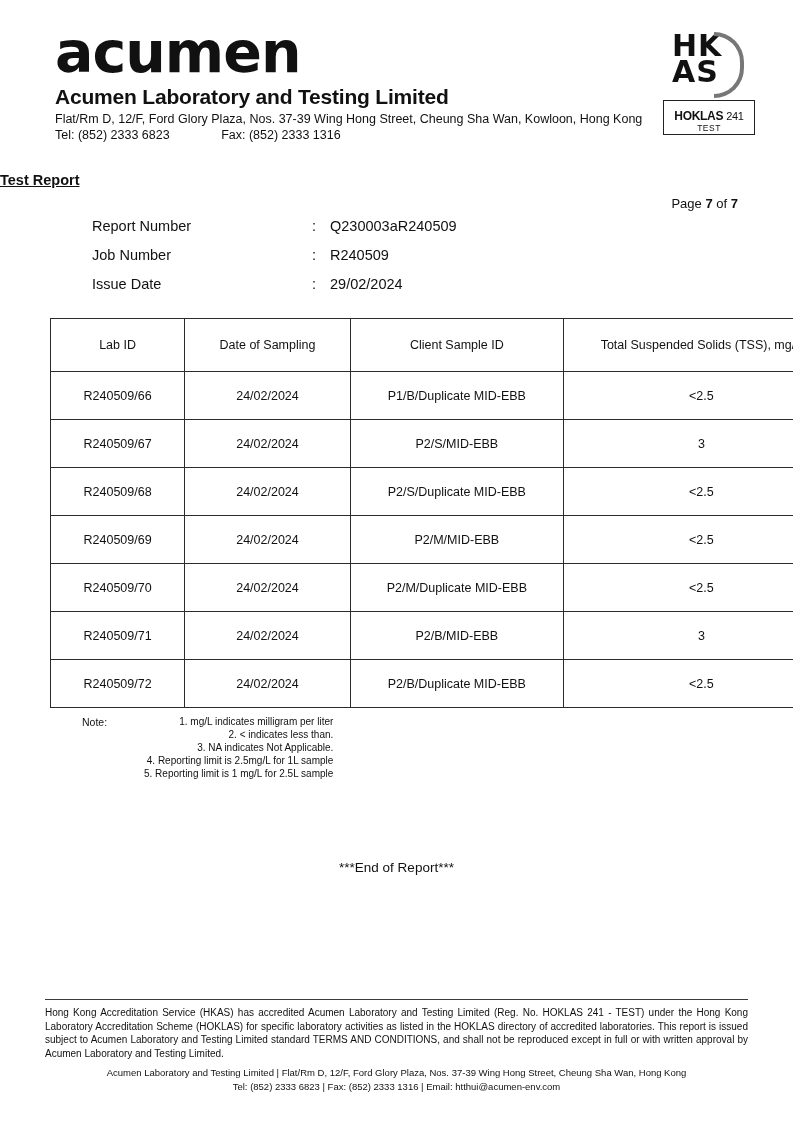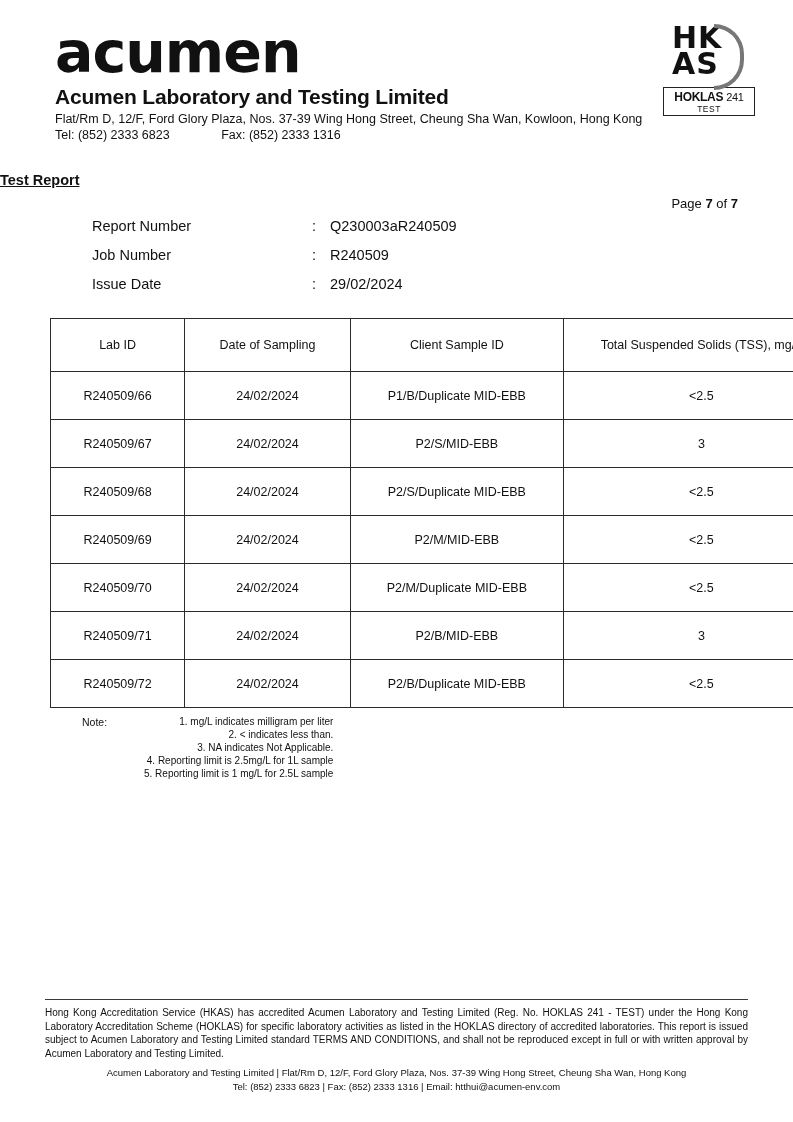--- a/index.html
+++ b/index.html
@@ -64,21 +64,21 @@
   .hkas-block {
     position: absolute;
     top: 22px;
     right: 38px;
     width: 92px;
     text-align: center;
   }
   .hkas-mark {
     width: 74px;
     height: 62px;
-    margin: 0 auto;
+    margin: 8px auto;
     position: relative;
     font-family: "DejaVu Sans", sans-serif;
   }
   .hkas-mark .hk-letters {
     position: absolute;
     top: 0;
     left: 0;
     font-size: 30px;
     font-weight: bold;
     letter-spacing: 1px;
@@ -102,21 +102,21 @@
     width: 26px;
     height: 58px;
     border-right: 4px solid #777;
     border-top: 4px solid #777;
     border-bottom: 4px solid #777;
     border-radius: 0 40px 40px 0;
   }
   .hoklas-box {
     margin-top: 3px;
     border: 1px solid #222;
-    padding: 2px 3px 1px 3px;
+    padding: 8px 3px 1px 3px;
   }
   .hoklas-line {
     font-size: 12px;
     font-weight: bold;
     color: #111;
     white-space: nowrap;
     letter-spacing: -0.3px;
   }
   .hoklas-line .num {
     font-weight: normal;
@@ -385,20 +385,21 @@
     <div class="notes-label">Note:</div>
     <ul class="notes-list">
       <li>1. mg/L indicates milligram per liter</li>
       <li>2. &lt; indicates less than.</li>
       <li>3. NA indicates Not Applicable.</li>
       <li>4. Reporting limit is 2.5mg/L for 1L sample</li>
       <li>5. Reporting limit is 1 mg/L for 2.5L sample</li>
     </ul>
   </div>
 
+  <div class="end-of-report">***End of Report***</div>
 
   <div class="footer">
     <div class="footer-rule"></div>
     <div class="footer-accred">Hong Kong Accreditation Service (HKAS) has accredited Acumen Laboratory and Testing Limited (Reg. No. HOKLAS 241 - TEST) under the Hong Kong Laboratory Accreditation Scheme (HOKLAS) for specific laboratory activities as listed in the HOKLAS directory of accredited laboratories. This report is issued subject to Acumen Laboratory and Testing Limited standard TERMS AND CONDITIONS, and shall not be reproduced except in full or with written approval by Acumen Laboratory and Testing Limited.</div>
     <div class="footer-addr">Acumen Laboratory and Testing Limited   |   Flat/Rm D, 12/F, Ford Glory Plaza, Nos. 37-39 Wing Hong Street, Cheung Sha Wan, Hong Kong</div>
     <div class="footer-addr">Tel: (852) 2333 6823  |  Fax: (852) 2333 1316  |  Email: htthui@acumen-env.com</div>
   </div>
 
 </div>
 

